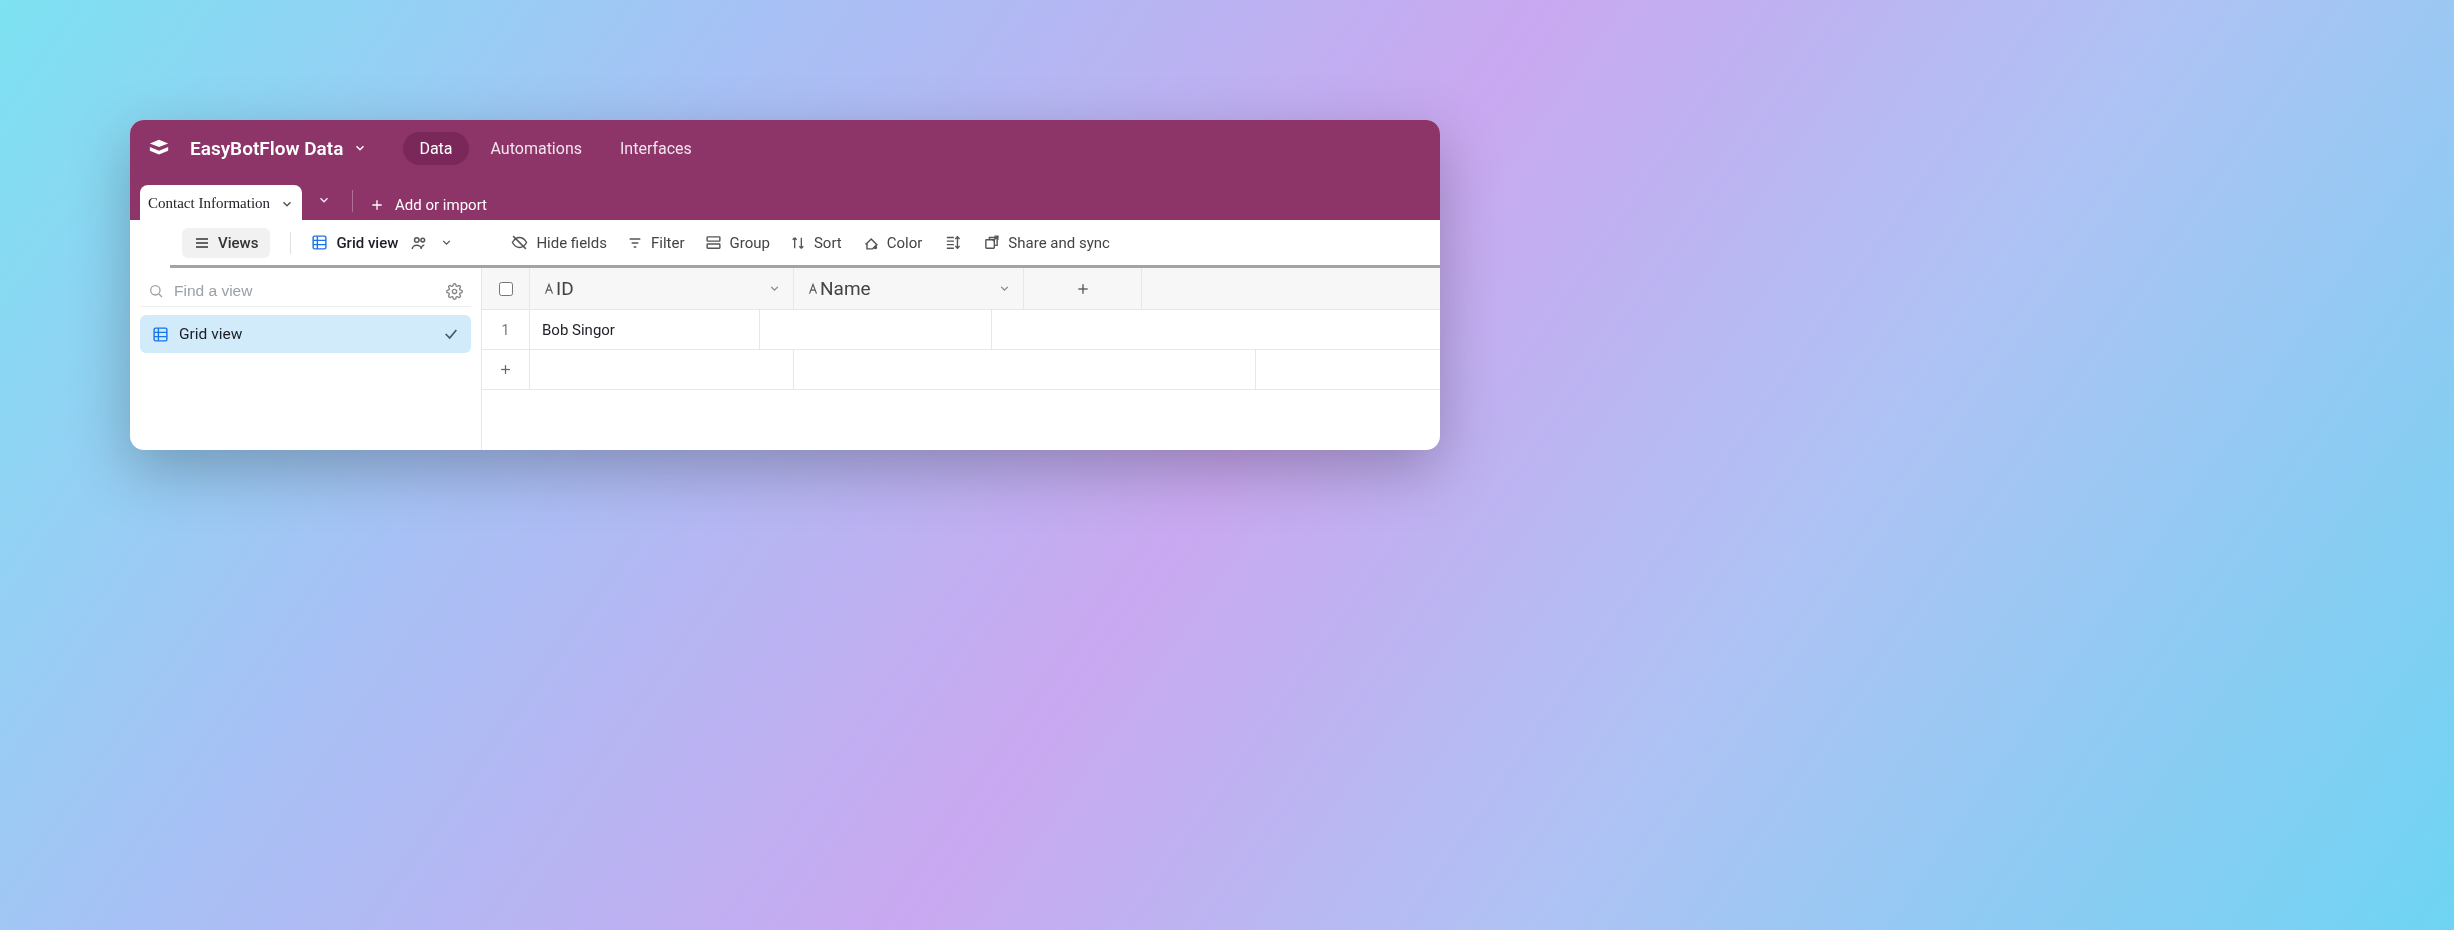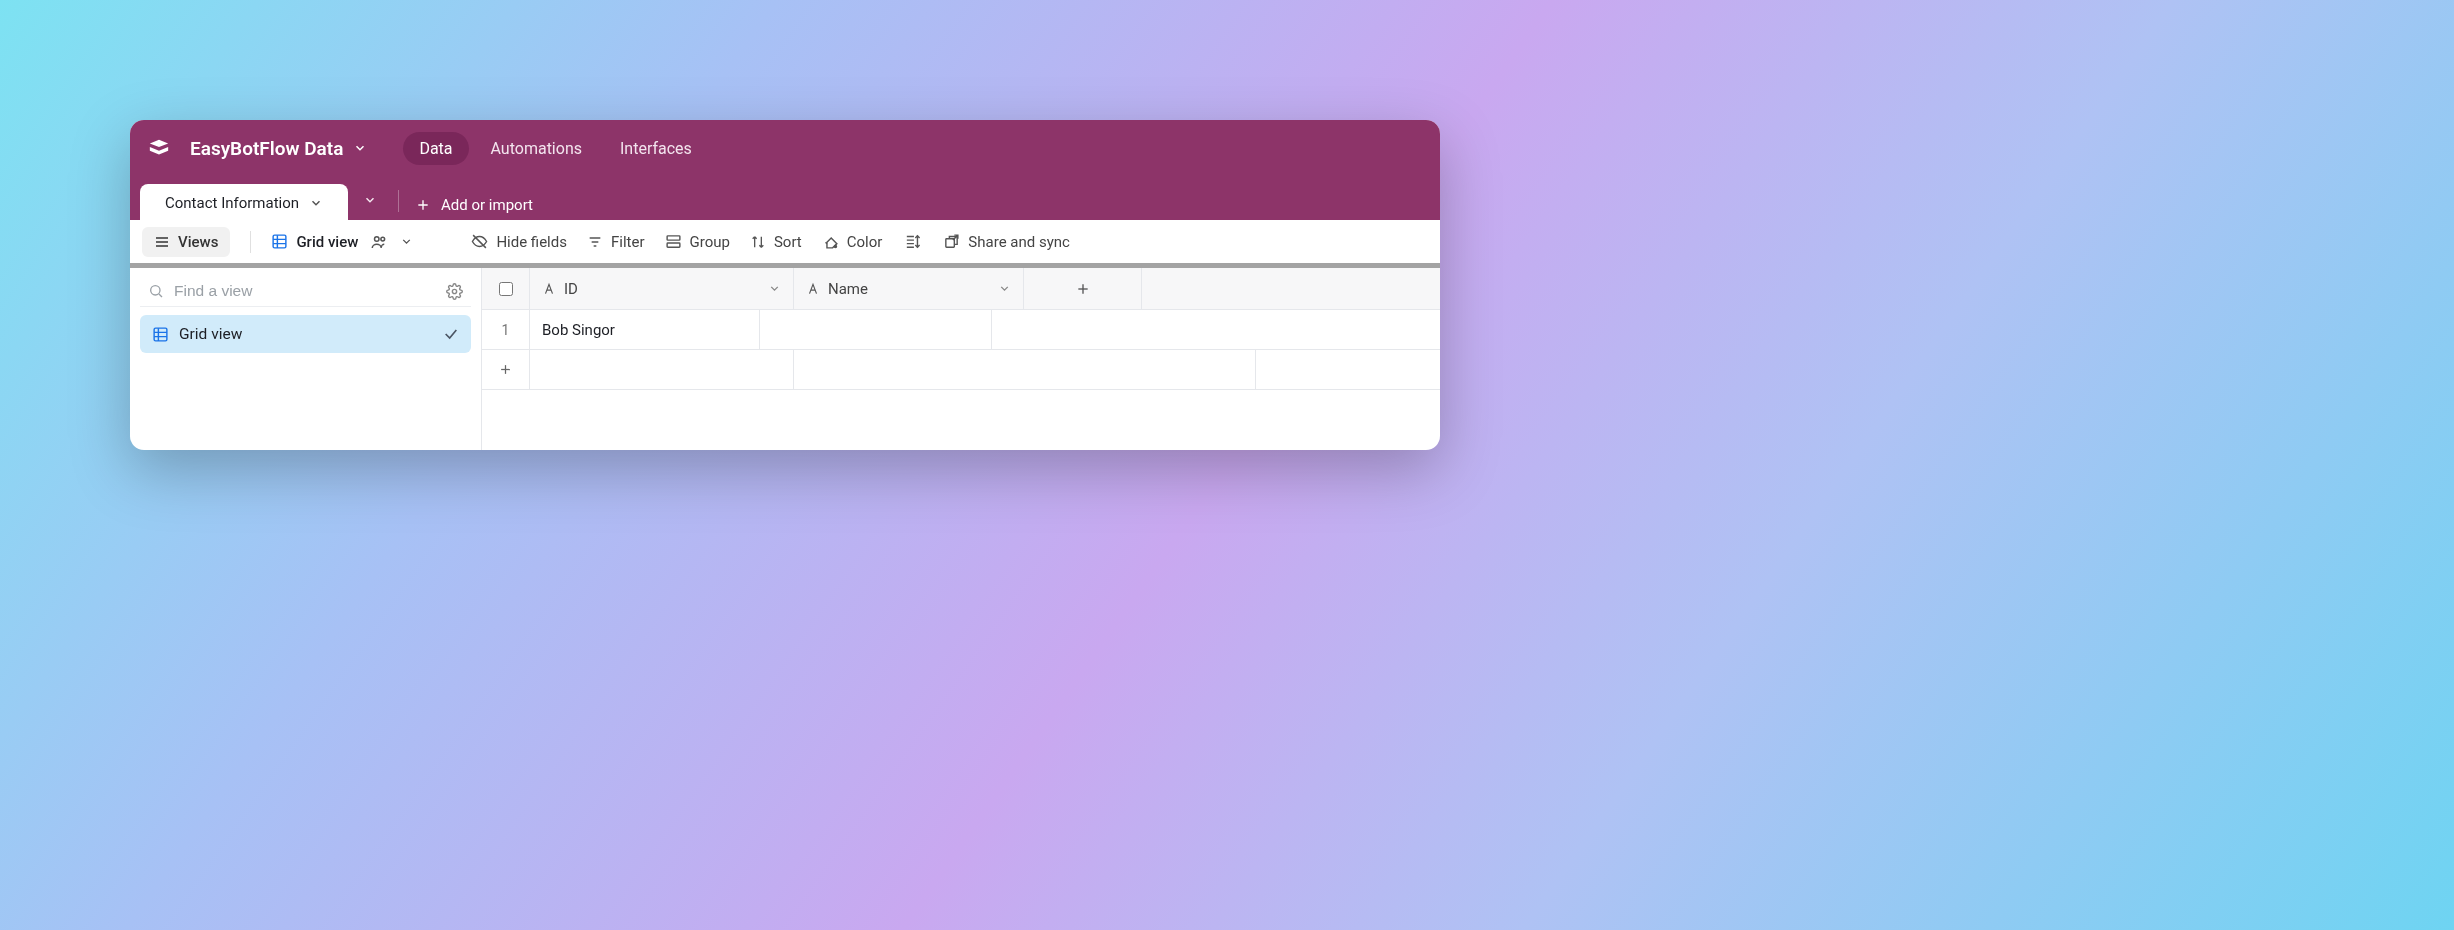--- a/index.html
+++ b/index.html
@@ -44,25 +44,26 @@
     display: flex;
     align-items: flex-end;
     height: 44px;
     padding-left: 10px;
     gap: 0;
   }
   .table-tab {
     background: #fff;
     color: #1d1f25;
     font-size: 15px;
-    padding: 10px 25px 8px;
+    padding: 10px 8px 8px;
     border-radius: 8px 8px 0 0;
     display: flex;
     align-items: center;
     gap: 10px;
+    font-family: Liberation Serif, serif;
   }
   .table-tab .chev { color: #555; }
   .tabbar .tab-chev {
     width: 44px;
     display: flex;
     align-items: center;
     justify-content: center;
     color: #f3e4ee;
     height: 40px;
   }
@@ -77,23 +78,24 @@
     cursor: pointer;
     margin-top: 24px;
   }
   
   .toolbar {
     display: flex;
     align-items: center;
     height: 48px;
     padding: 0 12px;
     gap: 20px;
-    border-bottom: 5px solid #a3a3a3;
+    border-bottom: 3px solid #a3a3a3;
     font-size: 15px;
     color: #333;
+    margin-left: 40px;
   }
   .toolbar .views-btn {
     display: flex; align-items: center; gap: 8px;
     background: #f1f1f1;
     padding: 6px 12px;
     border-radius: 6px;
     cursor: pointer;
     font-weight: 500;
   }
   .toolbar .sep { width: 1px; height: 22px; background: #e0e0e0; }
@@ -148,24 +150,24 @@
   .grid { flex: 1; display: flex; flex-direction: column; }
   .grid-header {
     display: flex;
     height: 42px;
     background: #f7f7f8;
     border-bottom: 1px solid #e5e7eb;
   }
   .rownum-col { width: 48px; display: flex; align-items: center; justify-content: center; border-right: 1px solid #e5e7eb; }
   .rownum-col input[type=checkbox] { width: 14px; height: 14px; }
   .colhead {
-    display: flex; align-items: center; gap: 8px;
+    display: flex; align-items: center; 
     padding: 0 12px;
     border-right: 1px solid #e5e7eb;
-    color: #444; font-size: 15px;
+    color: #444; font-size: 19px;
     position: relative;
     cursor: pointer;
   }
   .colhead .dd { margin-left: auto; color: #888; }
   .col-id   { width: 264px; }
   .col-name { width: 230px; }
   .col-email{ width: 232px; }
   .col-add  { width: 118px; justify-content: center; color: #555; }
   .grid-row {
     display: flex;

